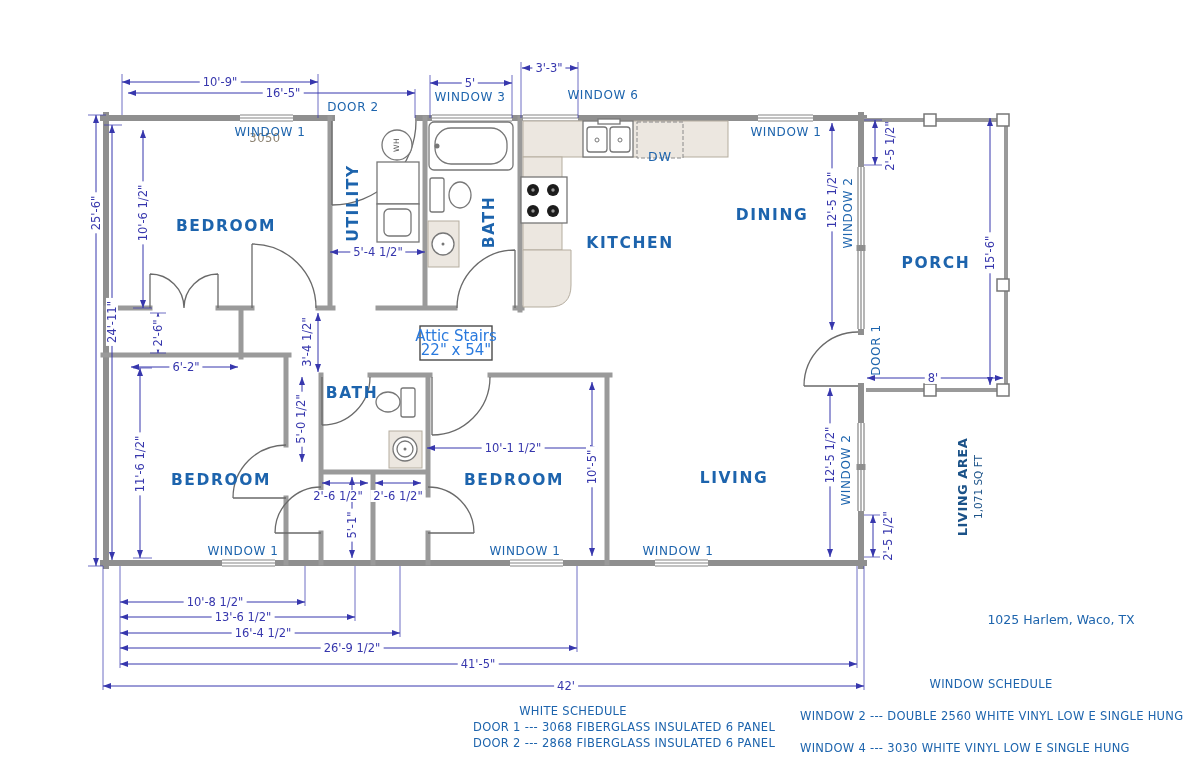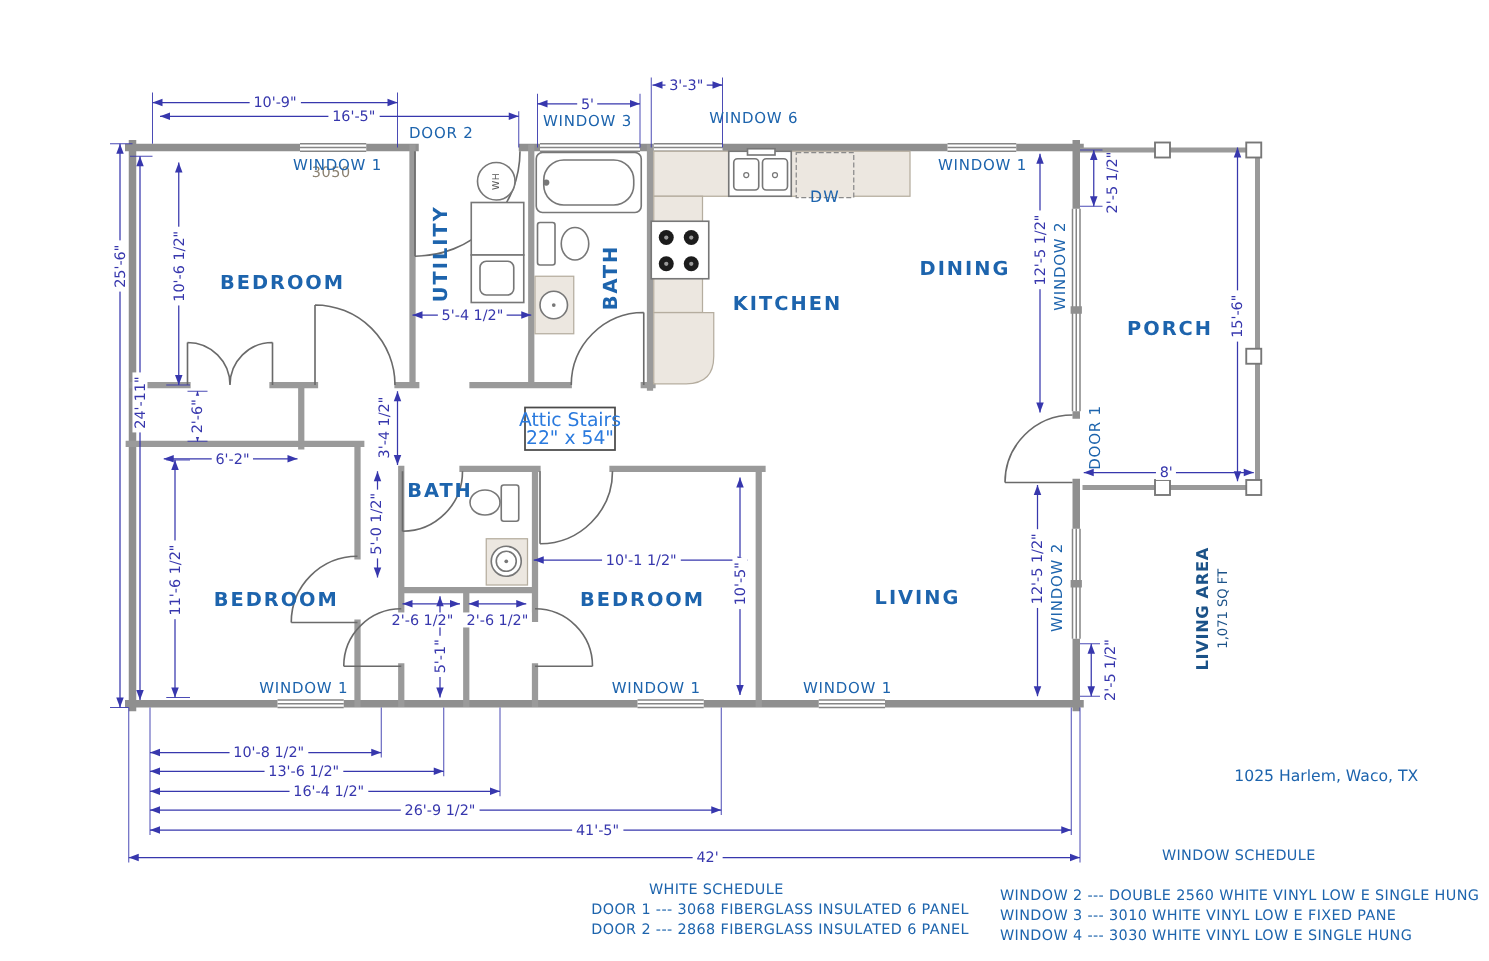--- a/index.html
+++ b/index.html
@@ -263,16 +263,15 @@
 <span class="lb dim bg" style="left:566px;top:686px">42'</span>
 
 <span class="lb addr" style="left:1021px;top:620px">1025 Harlem, Waco, TX</span>
 
 <span class="lb sched" style="left:573px;top:711px">WHITE SCHEDULE</span>
 <span class="lb la sched" style="left:473px;top:727px">DOOR 1 --- 3068 FIBERGLASS INSULATED 6 PANEL</span>
 <span class="lb la sched" style="left:473px;top:743px">DOOR 2 --- 2868 FIBERGLASS INSULATED 6 PANEL</span>
 
 <span class="lb sched" style="left:991px;top:684px">WINDOW SCHEDULE</span>
 <span class="lb la sched" style="left:800px;top:716px">WINDOW 2 --- DOUBLE 2560 WHITE VINYL LOW E SINGLE HUNG</span>
-<span class="lb la sched" style="left:800px;top:732px">WINDOW 3 --- 3010 WHITE VINYL LOW E FIXED PANE</span>
 <span class="lb la sched" style="left:800px;top:748px">WINDOW 4 --- 3030 WHITE VINYL LOW E SINGLE HUNG</span>
 
 </div>
 
 </body></html>

